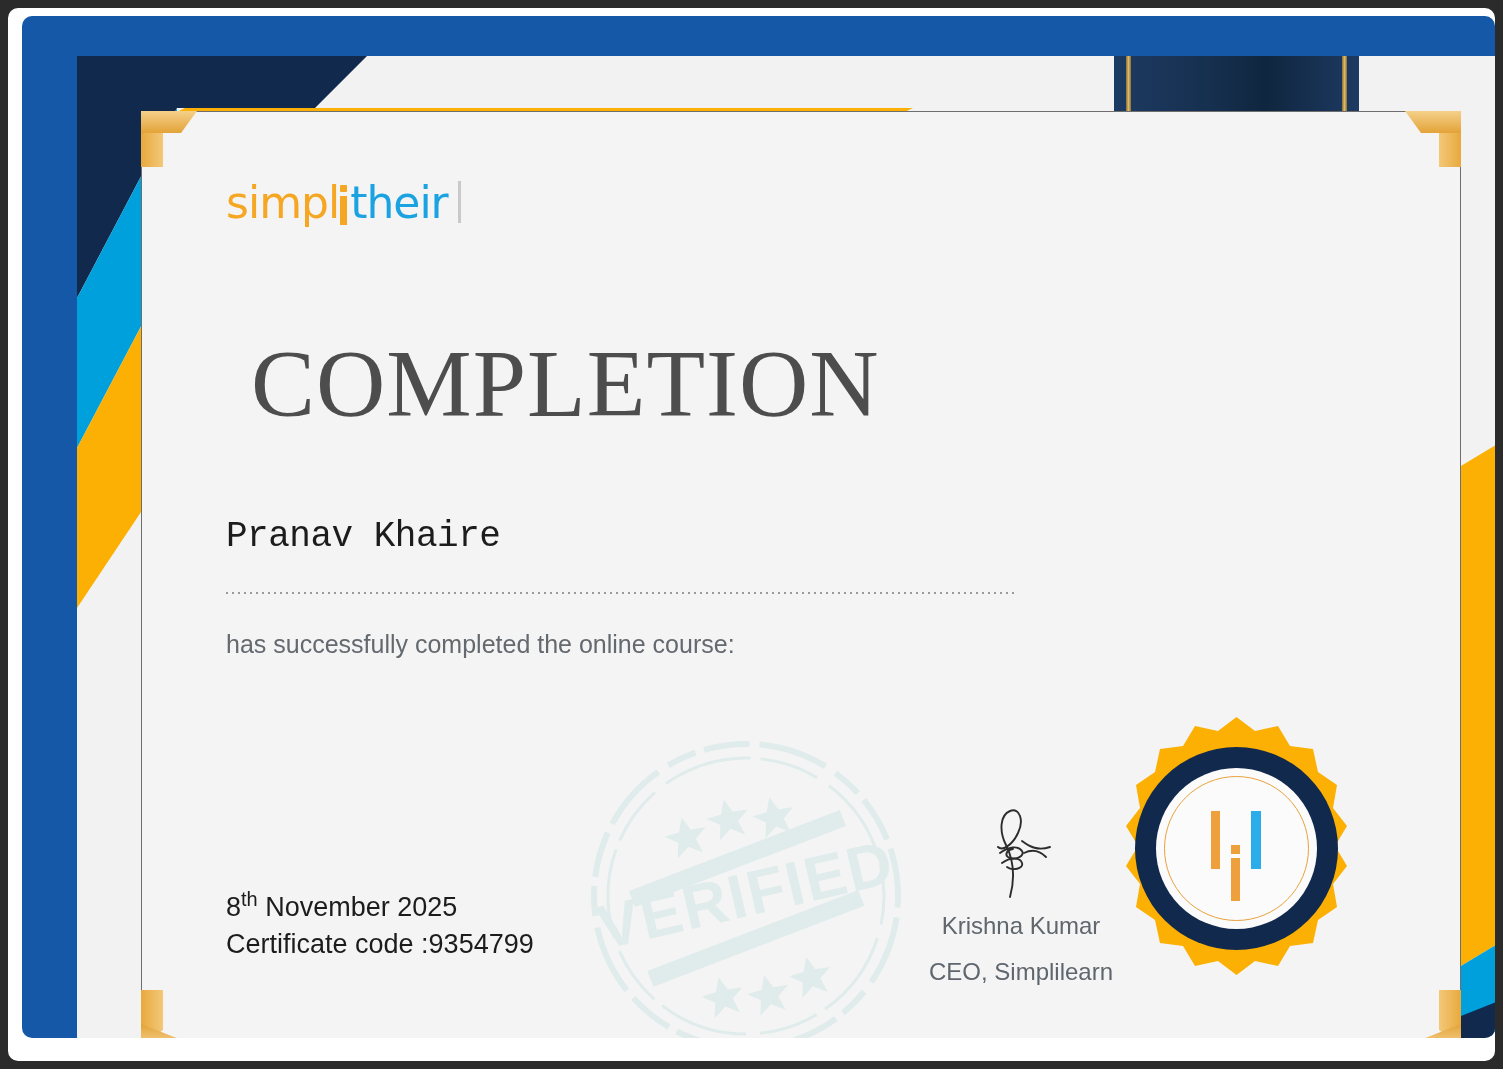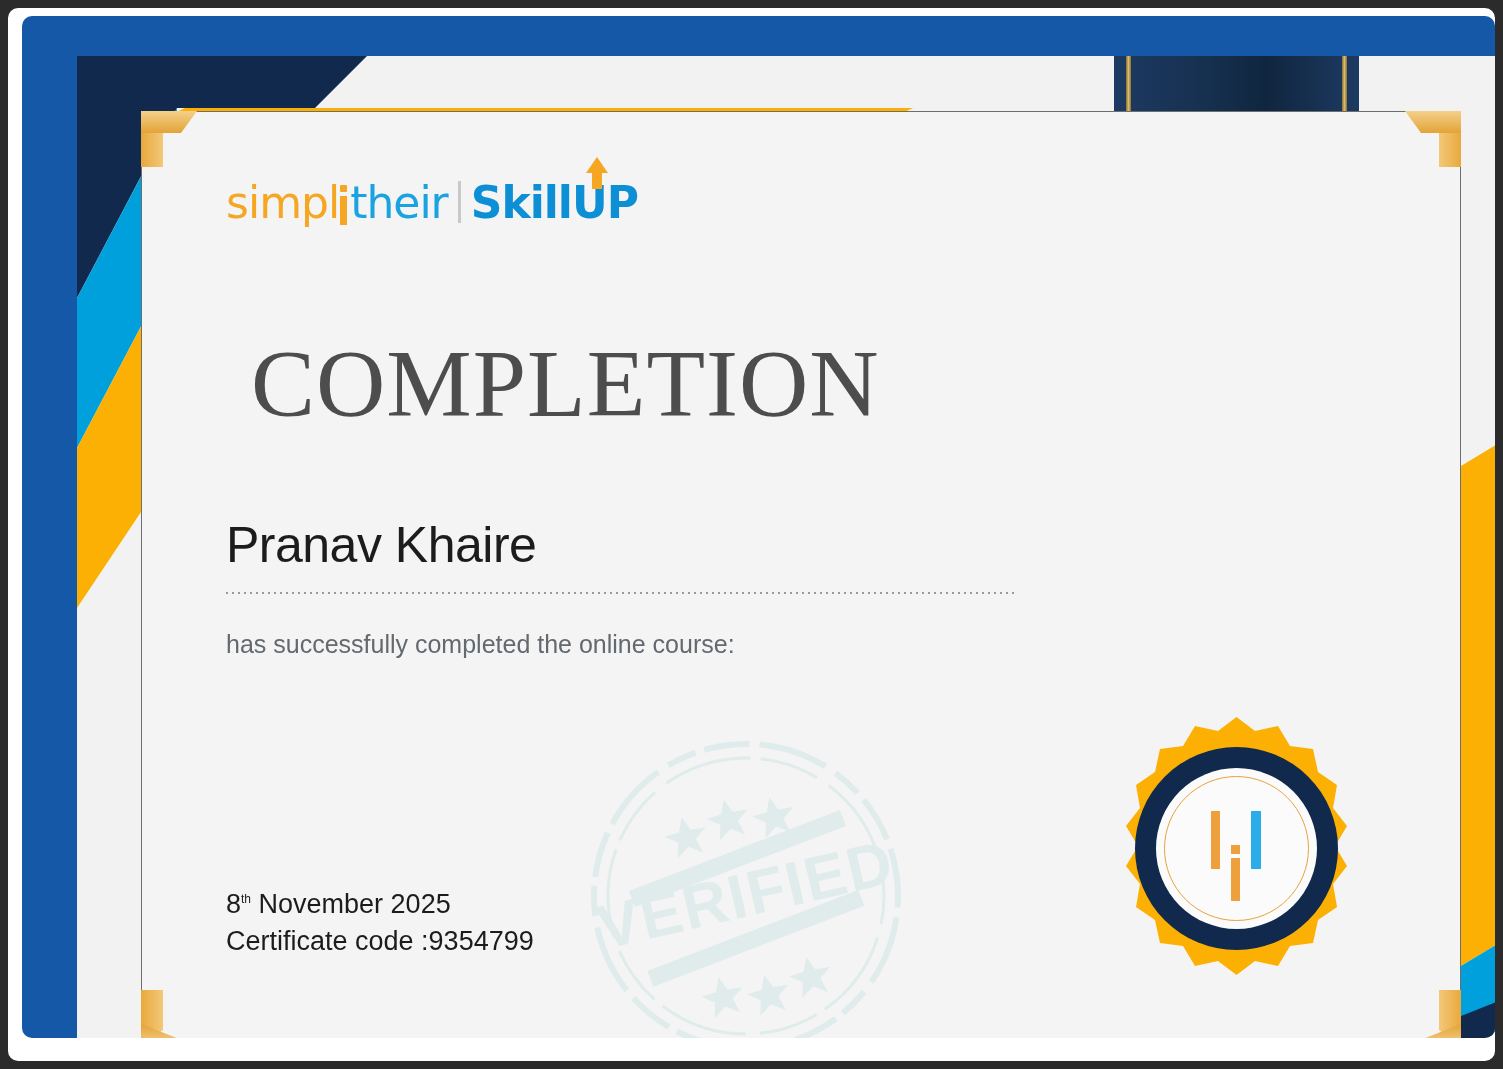--- a/index.html
+++ b/index.html
@@ -198,31 +198,31 @@
     border-left:11px solid transparent;border-right:11px solid transparent;
     border-bottom:16px solid #f5a623;}
   .logo-arrow::after{content:"";position:absolute;left:-5px;top:16px;width:10px;height:16px;background:#f5a623;}
 
   
   .h-cert{position:absolute;left:85px;top:172px;font-family:"Liberation Serif",serif;
     font-size:54px;color:#4d4d4d;letter-spacing:3px;}
   .h-compl{position:absolute;left:85px;top:220px;font-family:"Liberation Serif",serif;
     font-size:96px;color:#4d4d4d;letter-spacing:1px;line-height:1.1;margin-left:25px;}
 
-  .name{position:absolute;left:85px;top:405px;font-size:50px;color:#1c1c1c;
-    font-family:Liberation Sans, sans-serif;letter-spacing:-0.5px;}
+  .name{position:absolute;left:85px;top:405px;font-size:36px;color:#1c1c1c;
+    font-family:Liberation Mono, monospace;letter-spacing:-0.5px;}
   .divider{position:absolute;left:85px;top:481px;width:790px;height:2px;
     background-image:linear-gradient(90deg,#9a9a9a 32%,transparent 0);
     background-size:6px 2px;}
 
   .lead{position:absolute;left:85px;top:519px;font-size:25px;color:#63696f;}
   .course{position:absolute;left:85px;top:578px;font-size:33px;color:#1c1c1c;letter-spacing:-0.2px;}
   .blurb{position:absolute;left:85px;top:645px;width:670px;font-size:25px;color:#63696f;line-height:1.49;}
   .dateline{position:absolute;left:85px;top:775px;font-size:27px;color:#1c1c1c;line-height:1.36;}
-  .dateline sup{font-size:12px;vertical-align:super;}
+  .dateline sup{font-size:20px;vertical-align:super;}
 
   
   .sig{position:absolute;left:755px;top:690px;width:250px;text-align:center;}
   .sig-img{height:105px;display:flex;justify-content:center;align-items:flex-end;}
   .sig-name{font-size:24px;color:#5f666d;margin-top:6px;}
   .sig-role{font-size:24px;color:#5f666d;margin-top:18px;}
 
   
   .watermark{position:absolute;left:440px;top:620px;width:330px;height:330px;
     transform:rotate(-13deg);opacity:1;}
@@ -311,38 +311,49 @@
           </div>
 
           <div class="logo">
             <span class="logo-simpl">simpl</span>
             <span class="logo-imark">
               <span class="d"></span>
                 <span class="b"></span>
             </span>
             <span class="logo-learn">their</span>
             <span class="logo-div"></span>
-            <span class="logo-skill">
-              <span>SkillUP</span>
-              <span class="logo-arrow"></span>
-            </span>
           </div>
 
           <div class="h-compl">COMPLETION</div>
 
           <div class="name">Pranav Khaire</div>
           <div class="divider"></div>
 
           <div class="lead">has successfully completed the online course:</div>
 
           <div class="dateline">
             <div><span>8</span><sup>th</sup><span> November 2025</span></div>
             <div><span>Certificate code :</span><span>9354799</span></div>
           </div>
 
+          <div class="sig">
+            <div class="sig-img">
+              <svg width="110" height="105" viewBox="0 0 110 105">
+                <g fill="none" stroke="#2c2c2c" stroke-width="1.9" stroke-linecap="round">
+                  <path d="M44 96 C 50 74, 46 56, 40 44 C 33 30, 34 14, 44 10 C 54 6, 58 20, 52 32 C 46 45, 36 50, 32 46"></path>
+                  <path d="M34 52 C 42 46, 52 44, 56 50 C 59 55, 50 59, 44 57 C 38 55, 40 49, 47 48"></path>
+                  <path d="M36 62 C 44 56, 54 56, 56 62 C 58 68, 46 70, 41 66"></path>
+                  <path d="M56 40 C 64 46, 72 50, 84 46"></path>
+                  <path d="M58 52 C 66 48, 74 50, 80 56"></path>
+                </g>
+              </svg>
+            </div>
+            <div class="sig-name">Krishna Kumar</div>
+            <div class="sig-role">CEO, Simplilearn</div>
+          </div>
 
         </div>
 
         <div class="seal">
           <svg width="275" height="275" viewBox="0 0 275 275" style="position:absolute;left:0;top:0;">
             <path fill="#fbb003" d="
               M137.5 6
               L156 20 L179 15 L191 35 L214 38 L219 61 L238 74 L234 97 L248 115 L236 135
               L248 155 L234 173 L238 196 L219 209 L214 232 L191 235 L179 255 L156 250
               L137.5 264 L119 250 L96 255 L84 235 L61 232 L56 209 L37 196 L41 173

